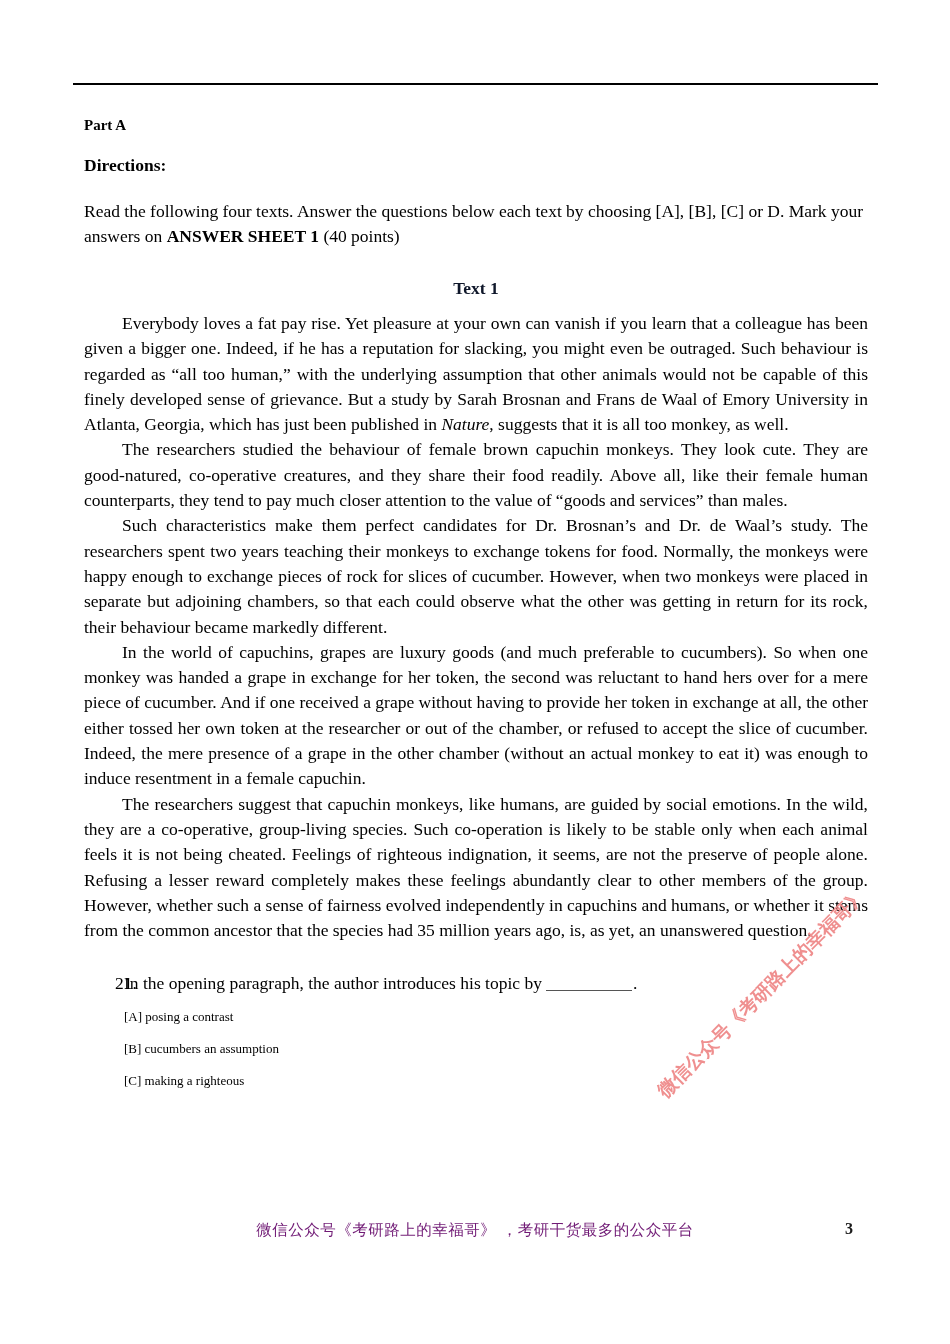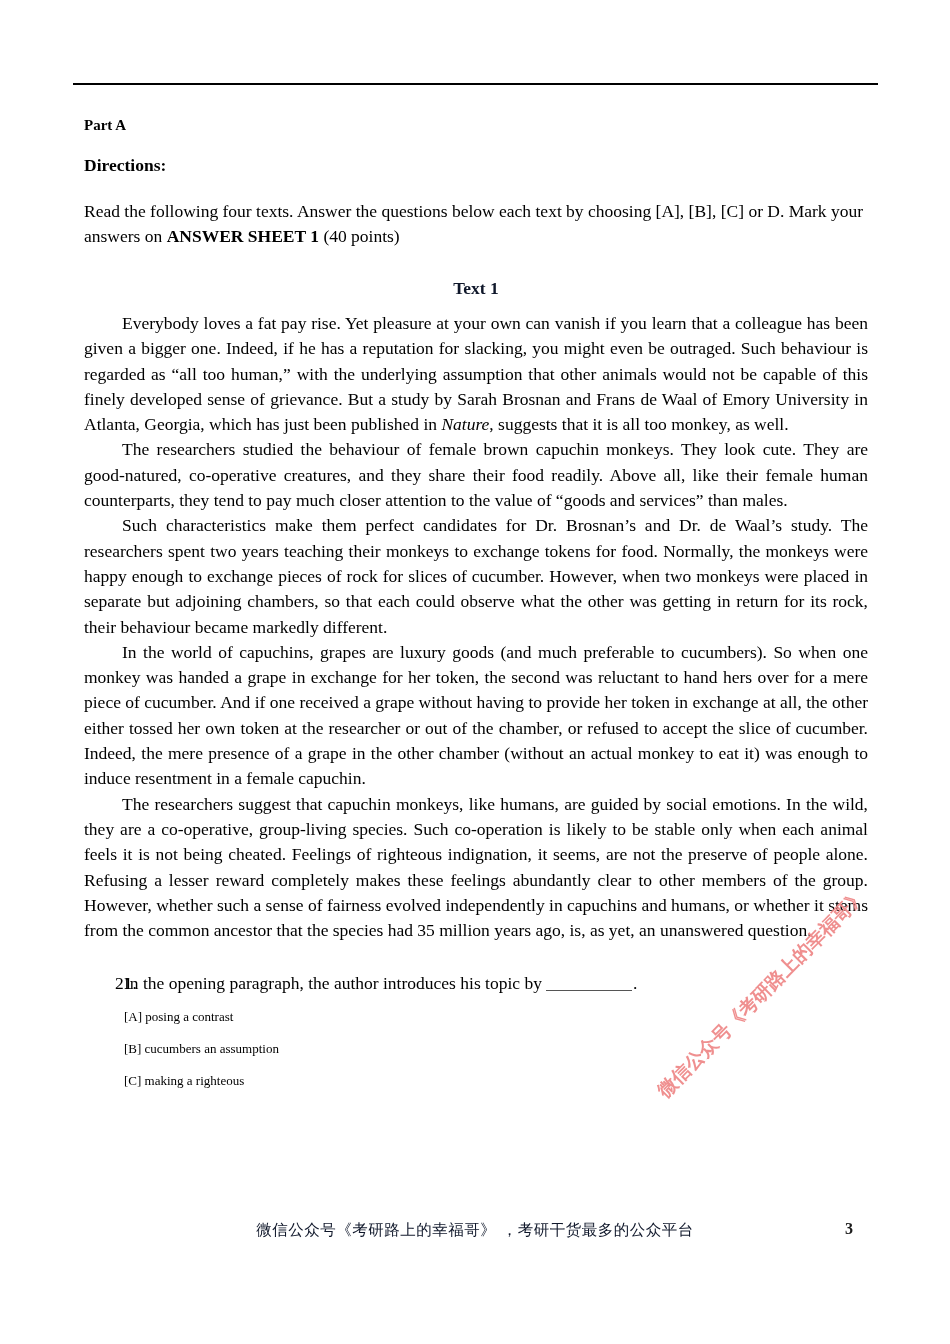--- a/index.html
+++ b/index.html
@@ -123,21 +123,21 @@
     height: 30px;
   }
   .footer-center {
     position: absolute;
     left: 0;
     top: 0;
     width: 950px;
     text-align: center;
     font-size: 15.5px;
     font-family: "DejaVu Sans", "Liberation Sans", sans-serif;
-    color: #0f172a;
+    color: #701a75;
     letter-spacing: 0.5px;
   }
   .footer-pageno {
     position: absolute;
     left: 845px;
     top: 0;
     font-size: 16px;
     font-weight: bold;
     color: #1a1a1a;
   }

